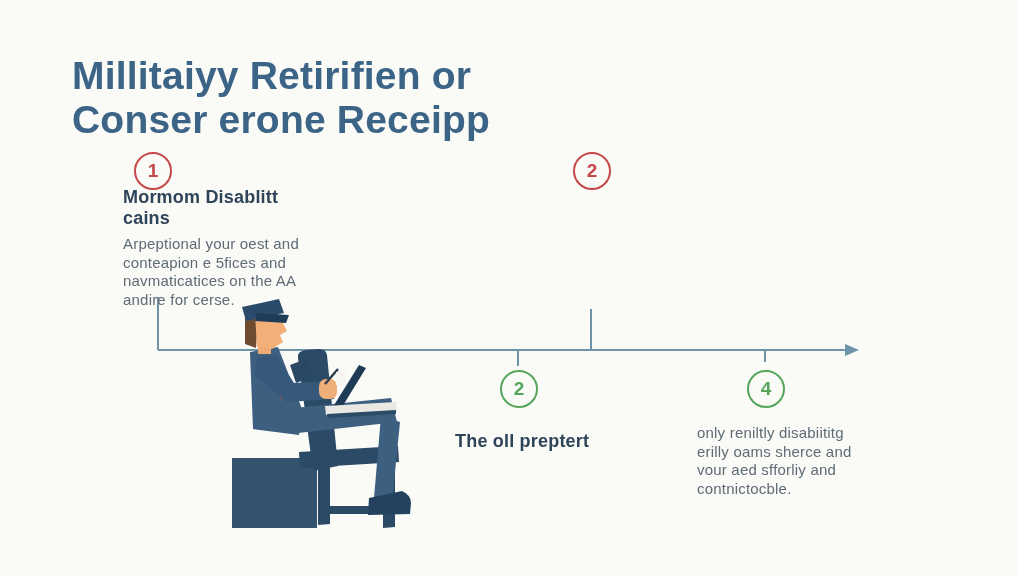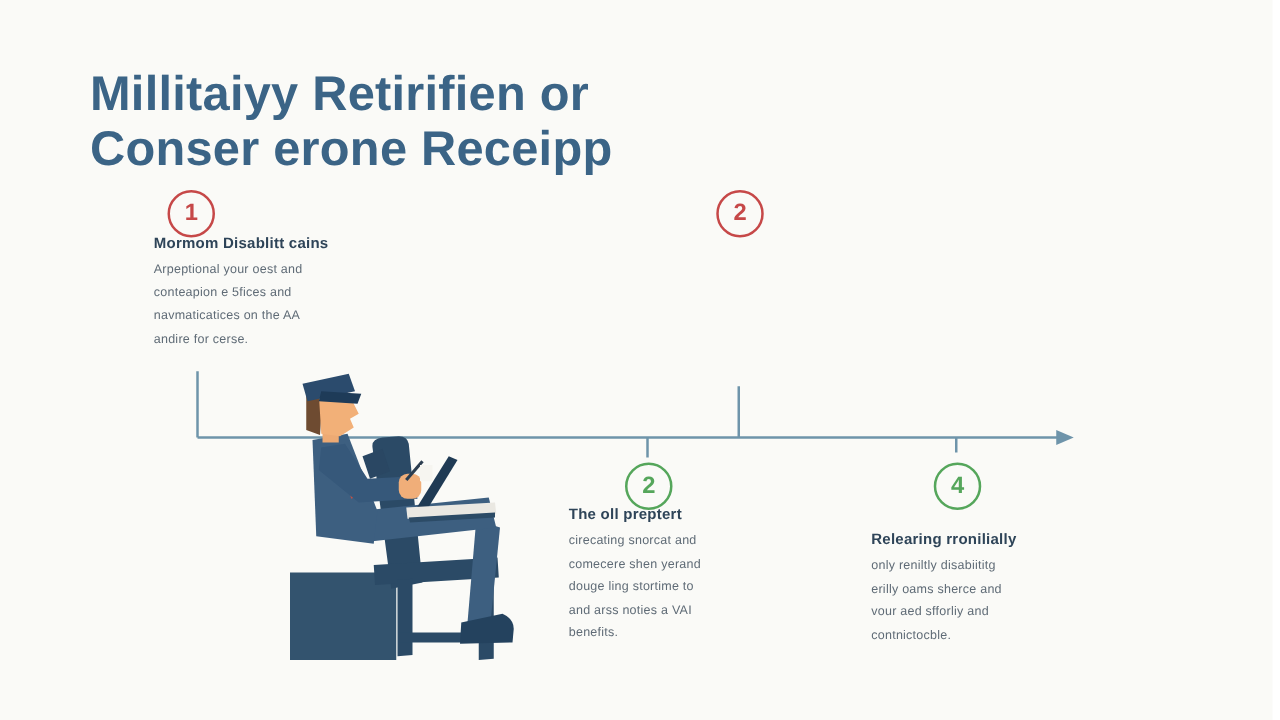--- a/index.html
+++ b/index.html
@@ -17,25 +17,25 @@
   .step{position:absolute;}
   .circle{
     position:absolute;width:34px;height:34px;border-radius:50%;
     border:2px solid;display:flex;align-items:center;justify-content:center;
     font-size:19px;font-weight:700;background:transparent;
   }
   .circle.red{border-color:var(--red,#c64848);color:var(--red,#c64848);}
   .circle.green{border-color:var(--green,#55a65b);color:var(--green,#55a65b);}
   .step-text{position:absolute;}
   .step-heading{
-    font-size:12px;font-weight:700;color:var(--heading,#2e4458);
+    font-size:18px;font-weight:700;color:var(--heading,#2e4458);
     margin:0 0 6px 0;letter-spacing:0.2px;
   }
   .step-body{
-    font-size:10px;line-height:18.5px;color:var(--body,#5f6b76);
+    font-size:15px;line-height:18.5px;color:var(--body,#5f6b76);
     margin:0;white-space:pre-line;letter-spacing:0.2px;
   }
   .timeline-svg,.person-svg{position:absolute;}
   .timeline-svg{left:0;top:0;}
   .person-svg{left:195px;top:292px;}
 </style>
 </head>
 <body>
 
 <div class="canvas">
@@ -72,36 +72,30 @@
       <span>2</span>
     </div>
     <div class="step-text" style="left:563px;top:187px;width:180px">
     </div>
   </div>
 
   <div class="step">
     <div class="circle green" style="left:500px;top:370px">
       <span>2</span>
     </div>
-    <div class="step-text" style="left:455px;top:404px;width:185px">
+    <div class="step-text" style="left:455px;top:431px;width:185px">
       <p class="step-heading">The oll preptert</p>
-      <p class="step-body">cirecating snorcat and
-comecere shen yerand
-douge ling stortime to
-and arss noties a VAI
-benefits.</p>
     </div>
   </div>
 
   <div class="step">
     <div class="circle green" style="left:747px;top:370px">
       <span>4</span>
     </div>
     <div class="step-text" style="left:697px;top:424px;width:185px">
-      <p class="step-heading">Relearing rronilially</p>
       <p class="step-body">only reniltly disabiititg
 erilly oams sherce and
 vour aed sfforliy and
 contnictocble.</p>
     </div>
   </div>
 
   <svg class="person-svg" width="235" height="250" viewBox="0 0 235 250">
 
     <rect x="37" y="166" width="85" height="70" fill="#33536e"></rect>

